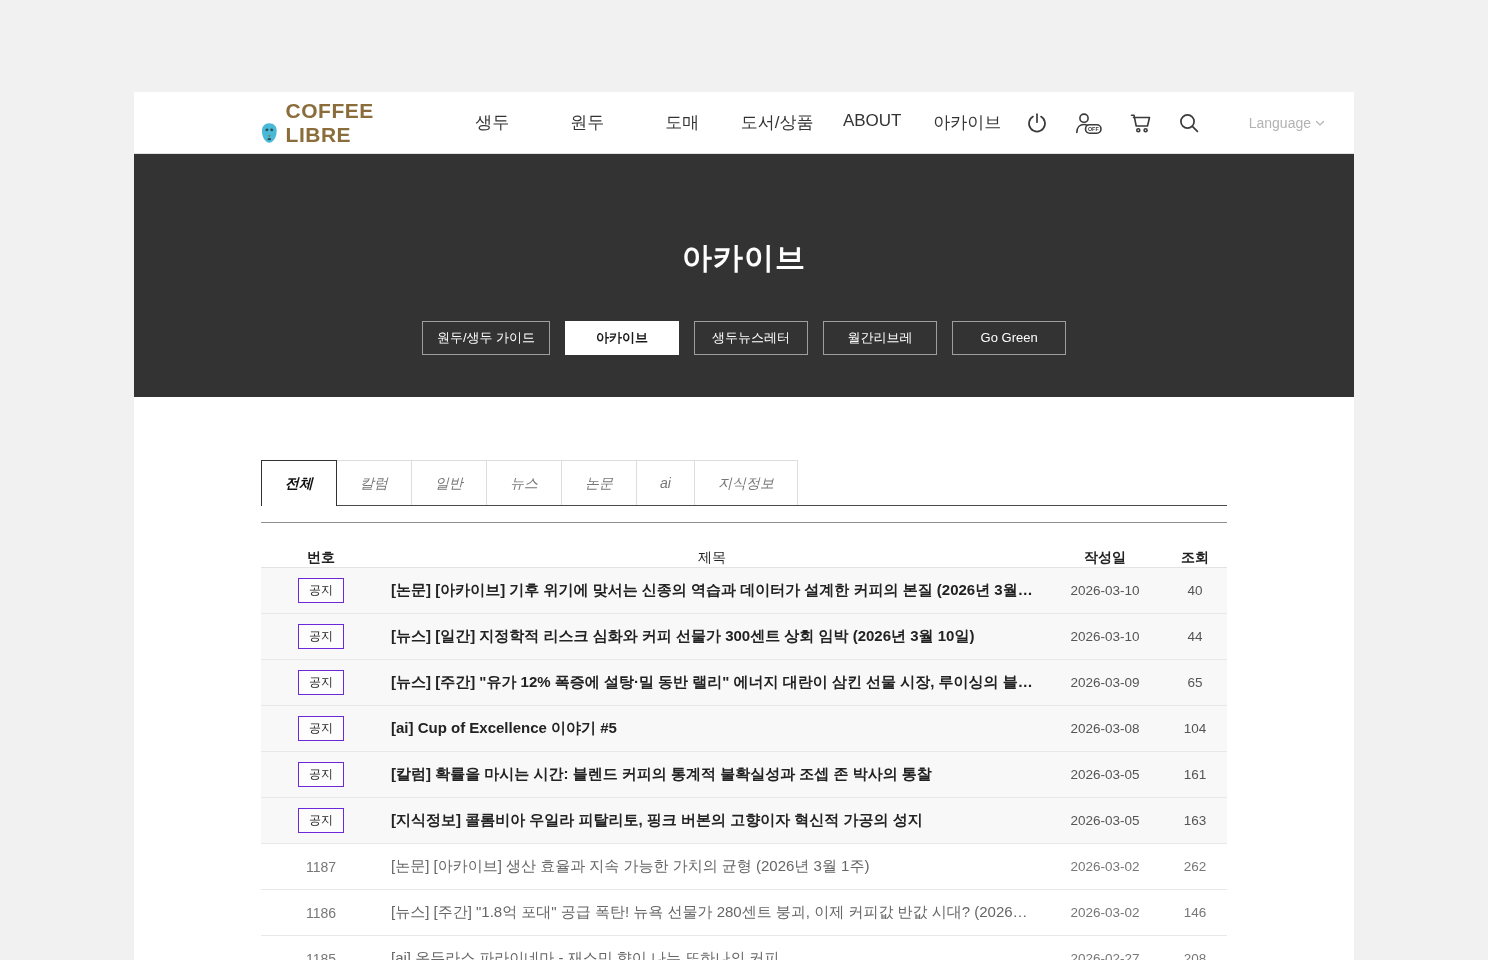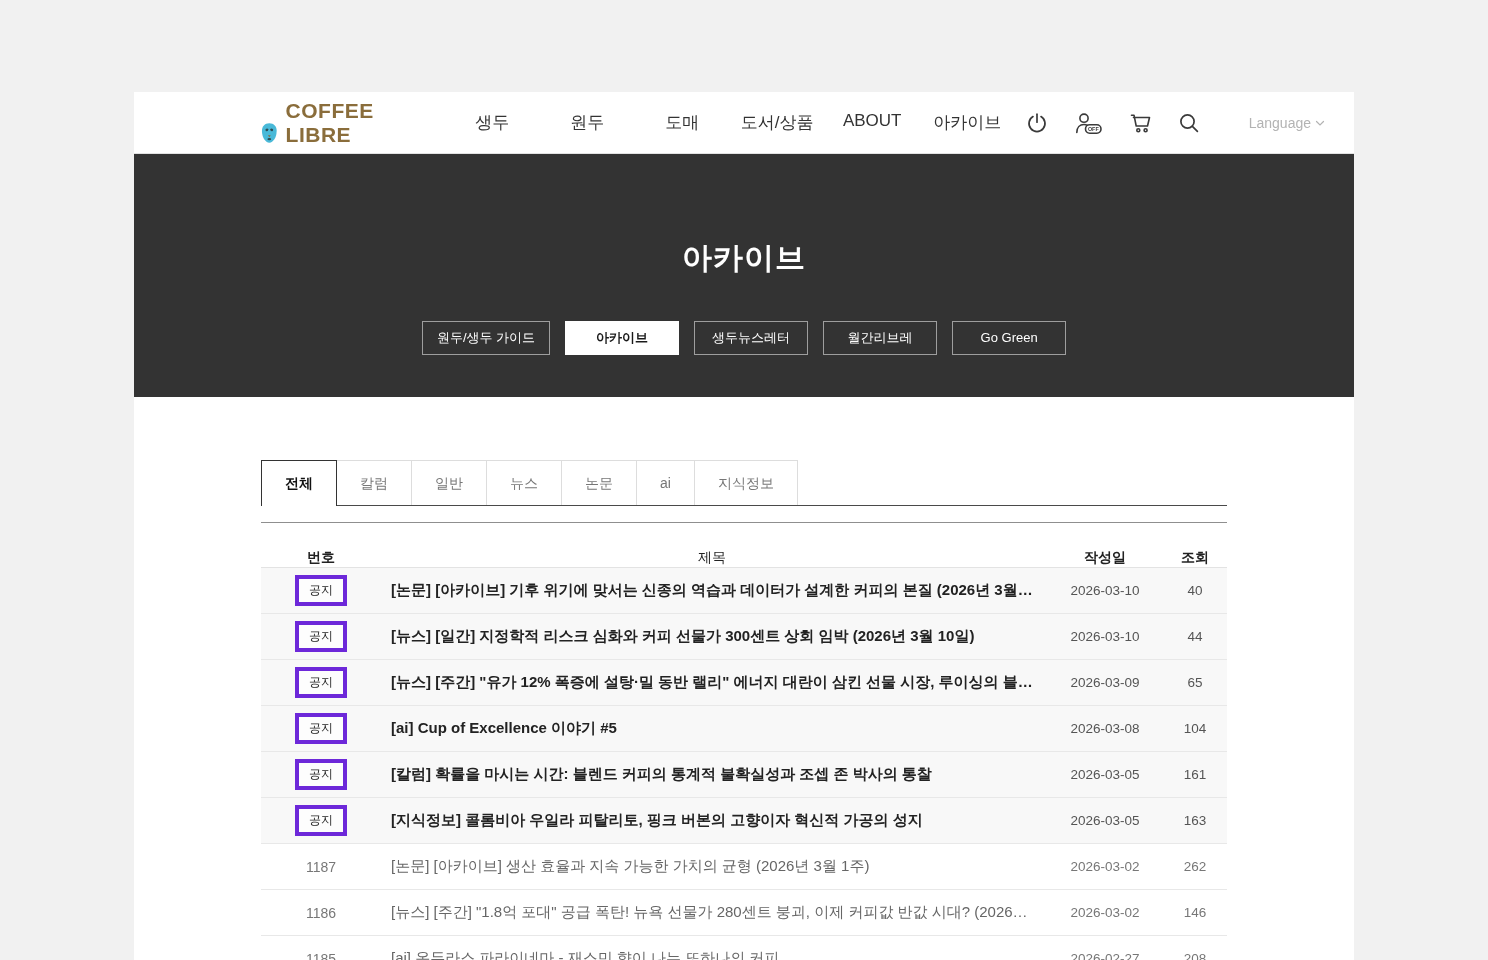--- a/index.html
+++ b/index.html
@@ -27,40 +27,40 @@
   .hero-btn { min-width:114px; height:34px; padding:0 14px; background:transparent;
     border:1px solid #9e9e9e; color:#fff; font-size:13px; line-height:32px;
     text-align:center; cursor:pointer; font-family:inherit; }
   .hero-btn.active { background:#fff; color:#1a1a1a; border-color:#fff; font-weight:bold; }
 
   
   .board { width:966px; margin:63px auto 0; }
   .tabs { display:flex; border-bottom:1px solid #4a4a4a; }
   .tab { height:45px; line-height:44px; padding:0 23px; background:#fff;
     border:1px solid #ddd; border-bottom:none; margin-left:-1px; color:#777;
-    font-size:14px; text-align:center; cursor:pointer; position:relative; }
+    font-size:14px; text-align:center; cursor:pointer; position:relative;font-style:italic; }
   .tab:first-child { margin-left:0; }
   .tab.active { border-color:#333; color:#111; font-weight:bold; z-index:2;
     margin-bottom:-1px; height:46px; background:#fff; }
 
   .table { margin-top:16px; border-top:1px solid #8f8f8f; }
   .thead { display:flex; align-items:flex-end; height:45px;
     border-bottom:1px solid #e3e3e3; font-weight:bold; font-size:14px; color:#222; }
   .row { display:flex; align-items:center; height:46px;
     border-bottom:1px solid #e8e8e8; background:#fff; cursor:pointer; }
   .row.notice { background:#f8f8f8; }
   .col-no { width:120px; text-align:center; flex:none; }
   .col-title { flex:1; padding:0 14px 0 10px; font-size:15px; color:#666;
     white-space:nowrap; overflow:hidden; text-overflow:ellipsis; text-decoration:none; }
   .row.notice .col-title { font-weight:bold; color:#222; }
   .col-date { width:116px; text-align:center; flex:none; font-size:13.5px; color:#777; }
   .col-views { width:64px; text-align:center; flex:none; font-size:13.5px; color:#777; }
   .row.notice .col-date, .row.notice .col-views { color:#555; }
   .num { font-size:14px; color:#777; }
-  .badge { display:inline-block; border:4px solid #6d28d9; background:#fdfdfd;
+  .badge { display:inline-block; border:1px solid #6d28d9; background:#fdfdfd;
     padding:3px 10px; font-size:12px; color:#222; }
 </style>
 </head>
 <body>
 
 <div class="page">
 
   <div class="header">
     <div class="logo">
       <svg width="25" height="28" viewBox="0 0 24 27">

